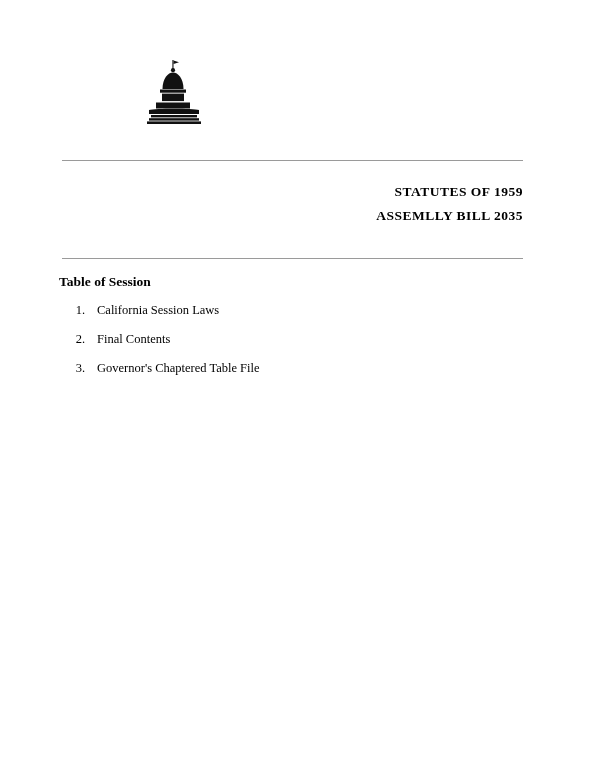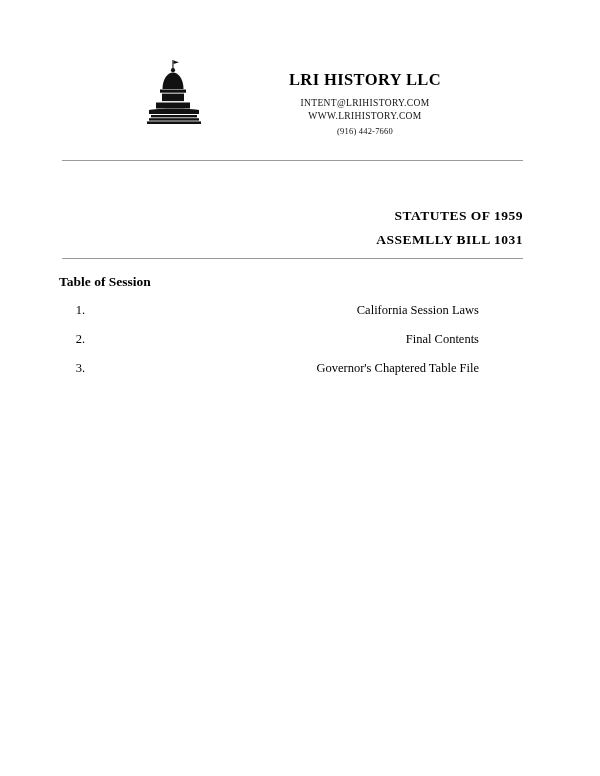--- a/index.html
+++ b/index.html
@@ -78,21 +78,20 @@
   }
   .rule-top { top: 160px; }
   .rule-bottom { top: 258px; }
 
   
   .title-block {
     position: absolute;
     right: 77px;
     top: 180px;
     text-align: right;
-    margin-top: 24px;
   }
   .title-line {
     font-size: 13.5px;
     font-weight: bold;
     letter-spacing: 0.5px;
     color: #000;
     line-height: 1.75;
   }
 
   
@@ -120,21 +119,21 @@
     color: #000;
     line-height: 1.35;
     margin-bottom: 12px;
   }
   .toc-num {
     width: 26px;
     flex: 0 0 26px;
     text-align: right;
     padding-right: 12px;
   }
-  .toc-label { flex: 1 1 auto; text-align: right; }
+  .toc-label { flex: 1 1 auto; }
 </style>
 </head>
 <body>
 
 <div class="page">
 
   <div class="letterhead">
 
     <div class="logo">
       <svg viewBox="0 0 62 70" width="62" height="70" xmlns="http://www.w3.org/2000/svg">
@@ -155,33 +154,27 @@
 
           <path d="M6 52 C12 50.2 50 50.2 56 52 L56 56 L6 56 Z"></path>
 
           <rect x="8" y="57" width="46" height="2.4"></rect>
           <rect x="6" y="60.2" width="50" height="2.4"></rect>
           <rect x="4" y="63.4" width="54" height="2.6"></rect>
         </g>
       </svg>
     </div>
 
-    <div class="company-block">
-      <div class="company-name">LRI HISTORY LLC</div>
-      <div class="company-email">INTENT@LRIHISTORY.COM</div>
-      <div class="company-web">WWW.LRIHISTORY.COM</div>
-      <div class="company-phone">(916) 442-7660</div>
-    </div>
   </div>
 
   <div class="rule rule-top"></div>
 
   <div class="title-block">
     <div class="title-line">STATUTES OF 1959</div>
-    <div class="title-line">ASSEMLLY BILL 1031</div>
+    <div class="title-line">ASSEMLLY BILL 2035</div>
   </div>
 
   <div class="rule rule-bottom"></div>
 
   <div class="toc-heading">Table of Session</div>
 
   <ol class="toc-list">
     <li class="toc-item">
       <span class="toc-num">1.</span>
       <span class="toc-label">California Session Laws</span>

